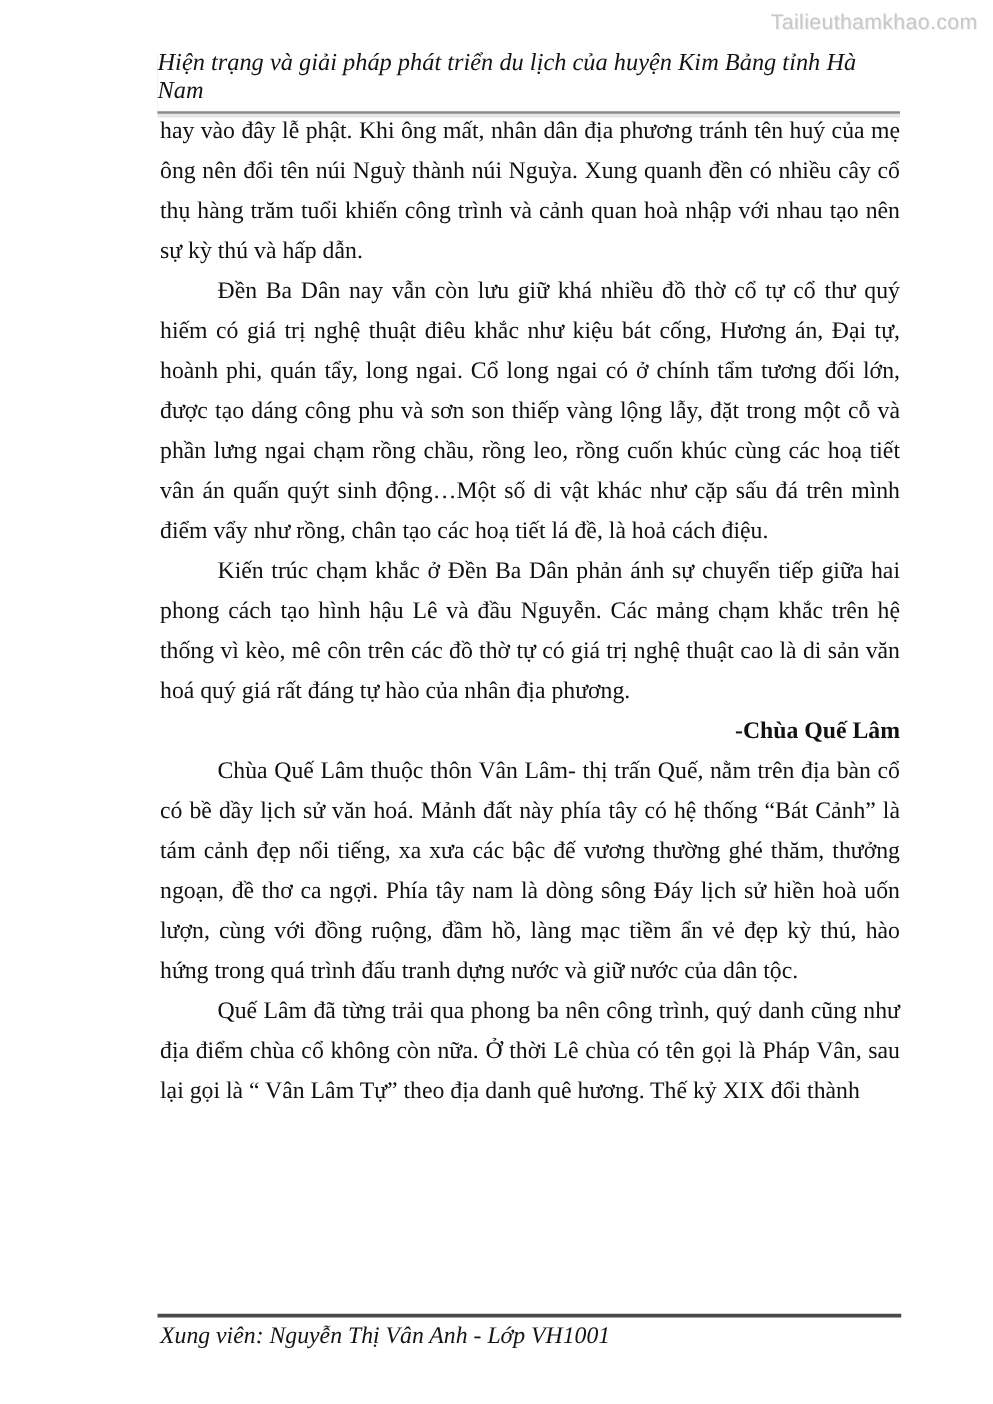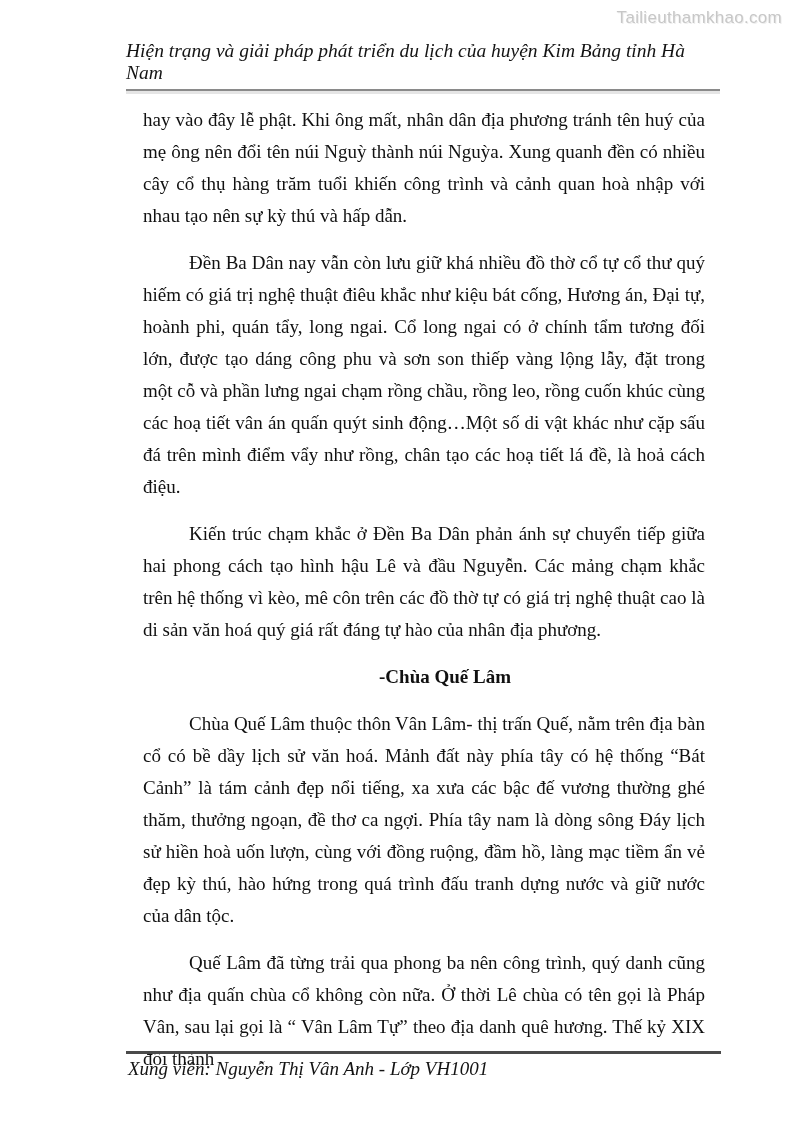--- a/index.html
+++ b/index.html
@@ -41,29 +41,29 @@
   .body-text {
     position: absolute;
     left: 128px;
     top: 89px;
     width: 592px;
     font-size: 19px;
     line-height: 32px;
     text-align: justify;
   }
   .para {
-    margin: 15px;
+    margin: 0;
     text-indent: 46px;
   }
   .para.continuation {
     text-indent: 0;
   }
   .para.heading {
     font-weight: bold;
-    text-align: center;
+    text-align: right;
     text-indent: 42px;
   }
   .footer-rule {
     position: absolute;
     left: 126px;
     top: 1051px;
     width: 595px;
     height: 3px;
     background: #4a4a4a;
   }
@@ -88,20 +88,20 @@
   <div class="running-header">
     <span>Hiện trạng và giải pháp phát triển du lịch của huyện Kim Bảng tỉnh Hà Nam</span>
   </div>
 
   <div class="body-text">
     <p class="para continuation">hay vào đây lễ phật. Khi ông mất, nhân dân địa phương tránh tên huý của mẹ ông nên đổi tên núi Nguỳ thành núi Nguỳa. Xung quanh đền có nhiều cây cổ thụ hàng trăm tuổi khiến công trình và cảnh quan hoà nhập với nhau tạo nên sự kỳ thú và hấp dẫn.</p>
     <p class="para">Đền Ba Dân nay vẫn còn lưu giữ khá nhiều đồ thờ cổ tự cổ thư quý hiếm có giá trị nghệ thuật điêu khắc như kiệu bát cống, Hương án, Đại tự, hoành phi, quán tẩy, long ngai. Cổ long ngai có ở chính tẩm tương đối lớn, được tạo dáng công phu và sơn son thiếp vàng lộng lẫy, đặt trong một cỗ và phần lưng ngai chạm rồng chầu, rồng leo, rồng cuốn khúc cùng các hoạ tiết vân án quấn quýt sinh động…Một số di vật khác như cặp sấu đá trên mình điểm vẩy như rồng, chân tạo các hoạ tiết lá đề, là hoả cách điệu.</p>
     <p class="para">Kiến trúc chạm khắc ở Đền Ba Dân phản ánh sự chuyển tiếp giữa hai phong cách tạo hình hậu Lê và đầu Nguyễn. Các mảng chạm khắc trên hệ thống vì kèo, mê côn trên các đồ thờ tự có giá trị nghệ thuật cao là di sản văn hoá quý giá rất đáng tự hào của nhân địa phương.</p>
     <p class="para heading">-Chùa Quế Lâm</p>
     <p class="para">Chùa Quế Lâm thuộc thôn Vân Lâm- thị trấn Quế, nằm trên địa bàn cổ có bề dầy lịch sử văn hoá. Mảnh đất này phía tây có hệ thống “Bát Cảnh” là tám cảnh đẹp nổi tiếng, xa xưa các bậc đế vương thường ghé thăm, thưởng ngoạn, đề thơ ca ngợi. Phía tây nam là dòng sông Đáy lịch sử hiền hoà uốn lượn, cùng với đồng ruộng, đầm hồ, làng mạc tiềm ẩn vẻ đẹp kỳ thú, hào hứng trong quá trình đấu tranh dựng nước và giữ nước của dân tộc.</p>
-    <p class="para">Quế Lâm đã từng trải qua phong ba nên công trình, quý danh cũng như địa quấn chùa cổ không còn nữa. Ở thời Lê chùa có tên gọi là Pháp Vân, sau lại gọi là “ Vân Lâm Tự” theo địa danh quê hương. Thế kỷ XIX đổi thành</p>
+    <p class="para">Quế Lâm đã từng trải qua phong ba nên công trình, quý danh cũng như địa điểm chùa cổ không còn nữa. Ở thời Lê chùa có tên gọi là Pháp Vân, sau lại gọi là “ Vân Lâm Tự” theo địa danh quê hương. Thế kỷ XIX đổi thành</p>
   </div>
 
   <div class="footer-rule"></div>
 
   <div class="page-footer">Xung viên: Nguyễn Thị Vân Anh - Lớp VH1001</div>
 
 </div>
 
 </body></html>

